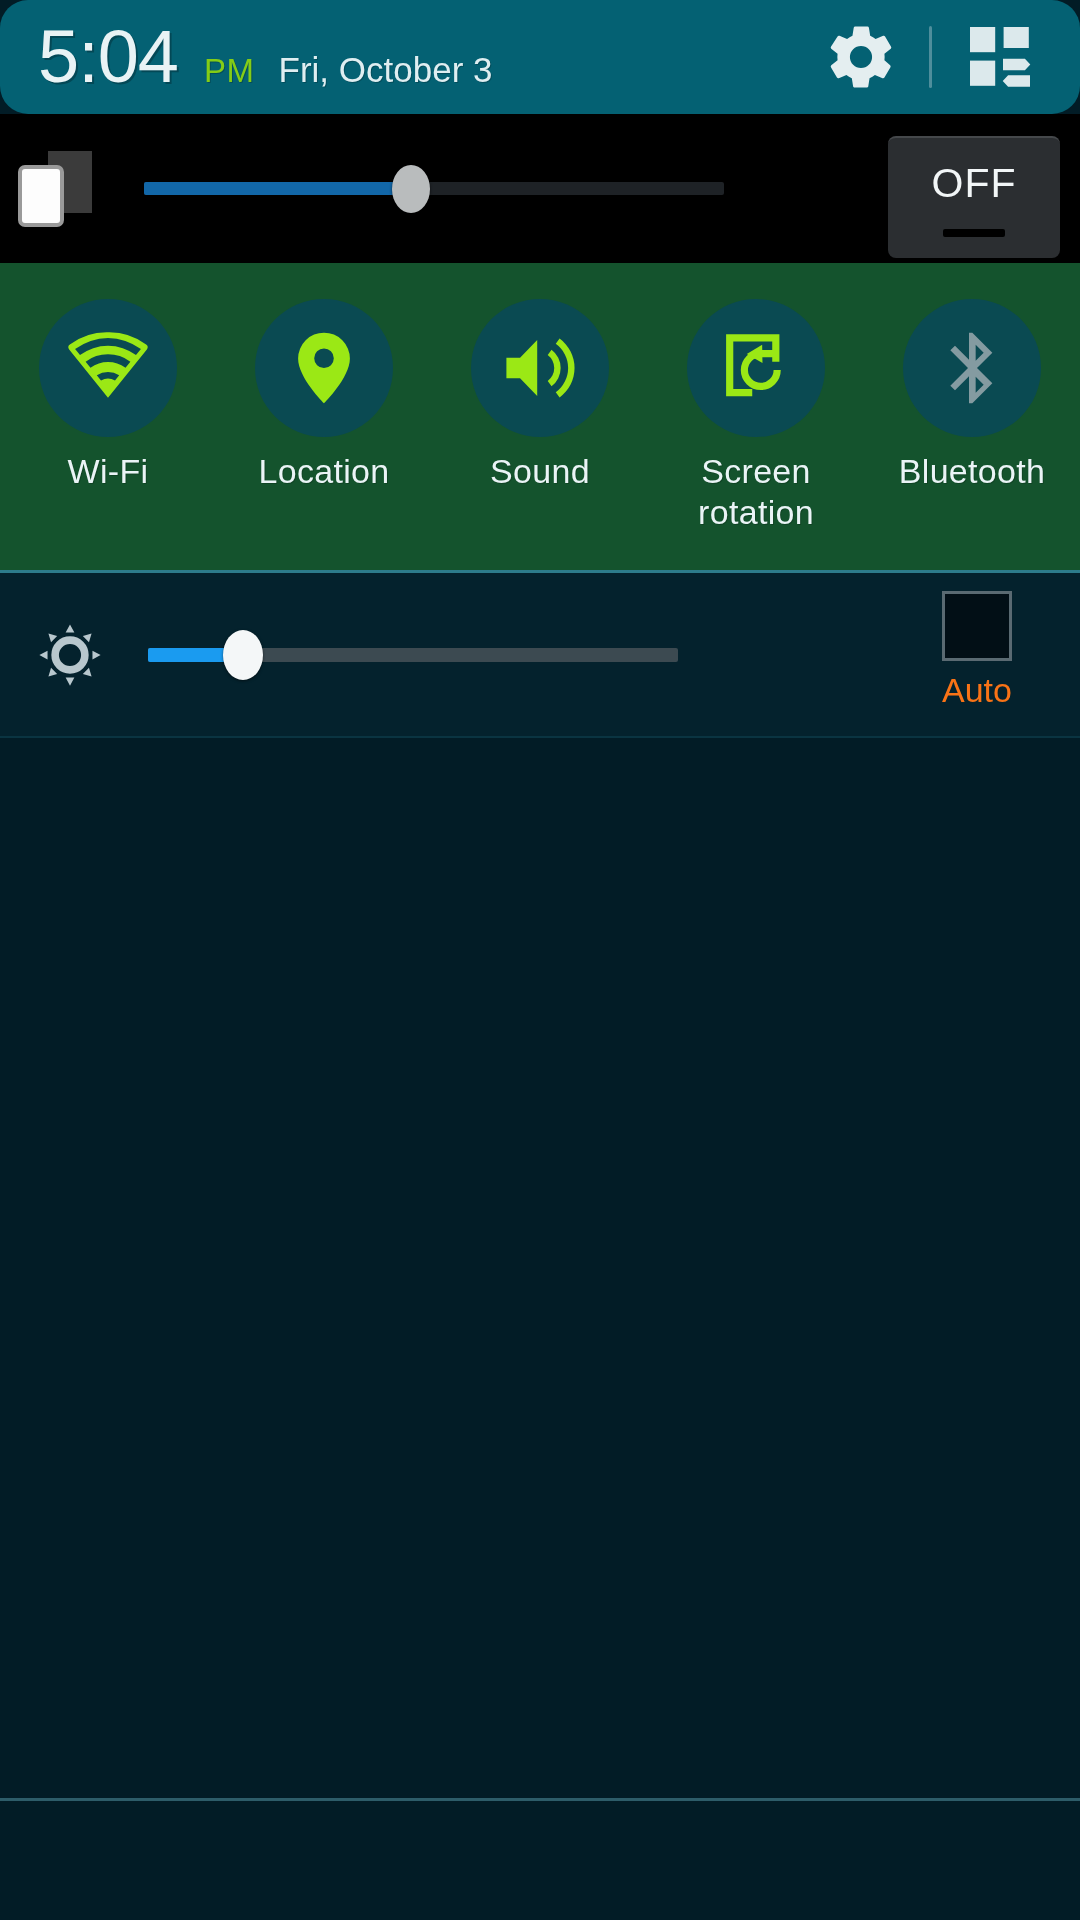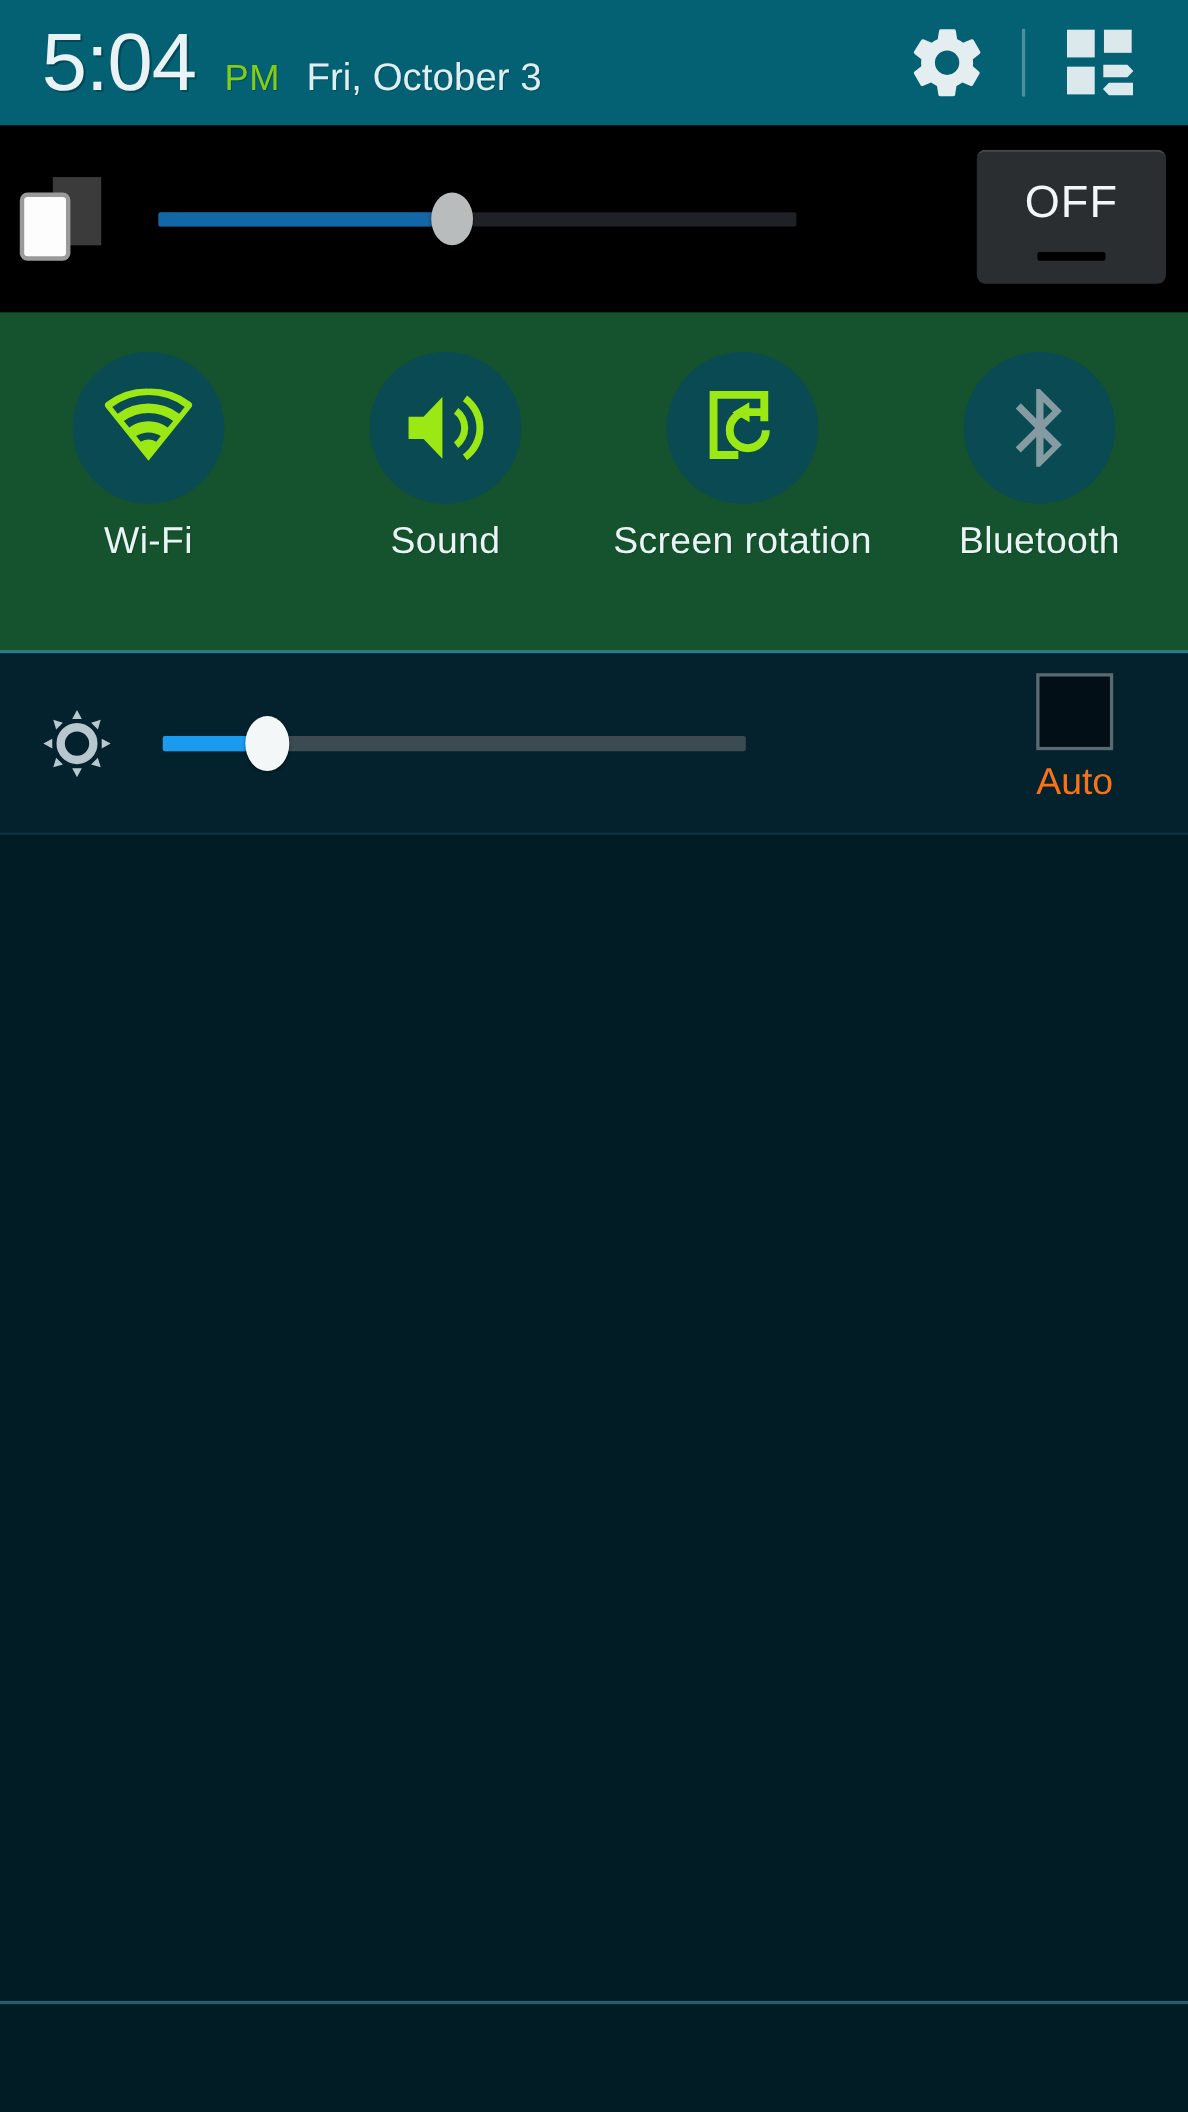--- a/index.html
+++ b/index.html
@@ -12,20 +12,21 @@
   }
   #screen { position:relative; width:1080px; height:1920px; background:#021c26; }
 
   
   .status-bar {
     position:relative;
     height:114px;
     background:#046173;
     display:flex; align-items:center;
     padding:0 34px 0 38px;
+    border-radius:28px;
   }
   .clock-group { display:flex; align-items:baseline; flex:1 1 auto; }
   .clock-time {
     font-size:74px; line-height:74px; color:#e9f3f5; font-weight:400;
     letter-spacing:-1px;
     text-shadow:2px 2px 0 rgba(0,0,0,0.25);
   }
   .clock-ampm {
     font-size:33px; color:#84cc16; margin-left:26px; letter-spacing:0.5px;
     text-shadow:1px 1px 0 rgba(0,0,0,0.2);
@@ -34,21 +35,21 @@
     font-size:35px; color:#dfeef1; margin-left:24px;
     text-shadow:1px 1px 0 rgba(0,0,0,0.2);
   }
   .header-actions { display:flex; align-items:center; gap:0; }
   .hdr-btn { display:flex; align-items:center; justify-content:center; width:92px; height:92px; }
   .hdr-divider { width:3px; height:62px; background:#4e8e9c; margin:0 22px; border-radius:2px; }
 
   
   .dimmer-panel {
     position:relative;
-    height:170px;
+    height:149px;
     background:#000;
     display:flex; align-items:center;
     padding:0 0 0 18px;
   }
   .dimmer-icon { width:76px; height:92px; position:relative; flex:0 0 auto; }
   .dimmer-icon .back-sheet {
     position:absolute; right:2px; top:8px;
     width:44px; height:62px; background:#3b3b3b;
   }
   .dimmer-icon .front-sheet {
@@ -228,20 +229,30 @@
             <path fill="#0a4a52" d="M12 17 4.4 7.6A14.6 14.6 0 0 1 12 5.3a14.6 14.6 0 0 1 7.6 2.3z" opacity="0"></path>
             <path fill="#0a4a52" d="M2.6 6.6 4 8.3a13.4 13.4 0 0 1 16 0l1.4-1.7a15.6 15.6 0 0 0-18.8 0z"></path>
             <path fill="#0a4a52" d="M5.6 10.2 7 11.9a8.6 8.6 0 0 1 10 0l1.4-1.7a10.8 10.8 0 0 0-12.8 0z"></path>
             <path fill="#0a4a52" d="M8.8 14.1 10 15.6a4 4 0 0 1 4 0l1.2-1.5a6 6 0 0 0-6.4 0z"></path>
           </svg>
         </span>
       </div>
       <div class="toggle-label">Wi-Fi</div>
     </div>
 
+    <div class="toggle">
+      <div class="toggle-circle">
+        <span>
+          <svg width="84" height="84" viewBox="0 0 24 24">
+            <path fill="#9be815" d="M12 1.9a7.4 7.4 0 0 0-7.4 7.4c0 5.5 7.4 12.8 7.4 12.8s7.4-7.3 7.4-12.8A7.4 7.4 0 0 0 12 1.9zm0 10.1a2.8 2.8 0 1 1 2.8-2.8A2.8 2.8 0 0 1 12 12z"></path>
+          </svg>
+        </span>
+      </div>
+      <div class="toggle-label">Location</div>
+    </div>
 
     <div class="toggle">
       <div class="toggle-circle">
         <span>
           <svg width="84" height="84" viewBox="0 0 24 24">
             <path fill="#9be815" d="M2.4 9.1v5.8h3.9L11.2 20V4L6.3 9.1z"></path>
             <path fill="#9be815" d="M14.2 8.3a4.6 4.6 0 0 1 0 7.4l1.1 1.5a6.5 6.5 0 0 0 0-10.4zM16.5 5.1a8.5 8.5 0 0 1 0 13.8l1.1 1.5a10.4 10.4 0 0 0 0-16.8z"></path>
           </svg>
         </span>
       </div>

